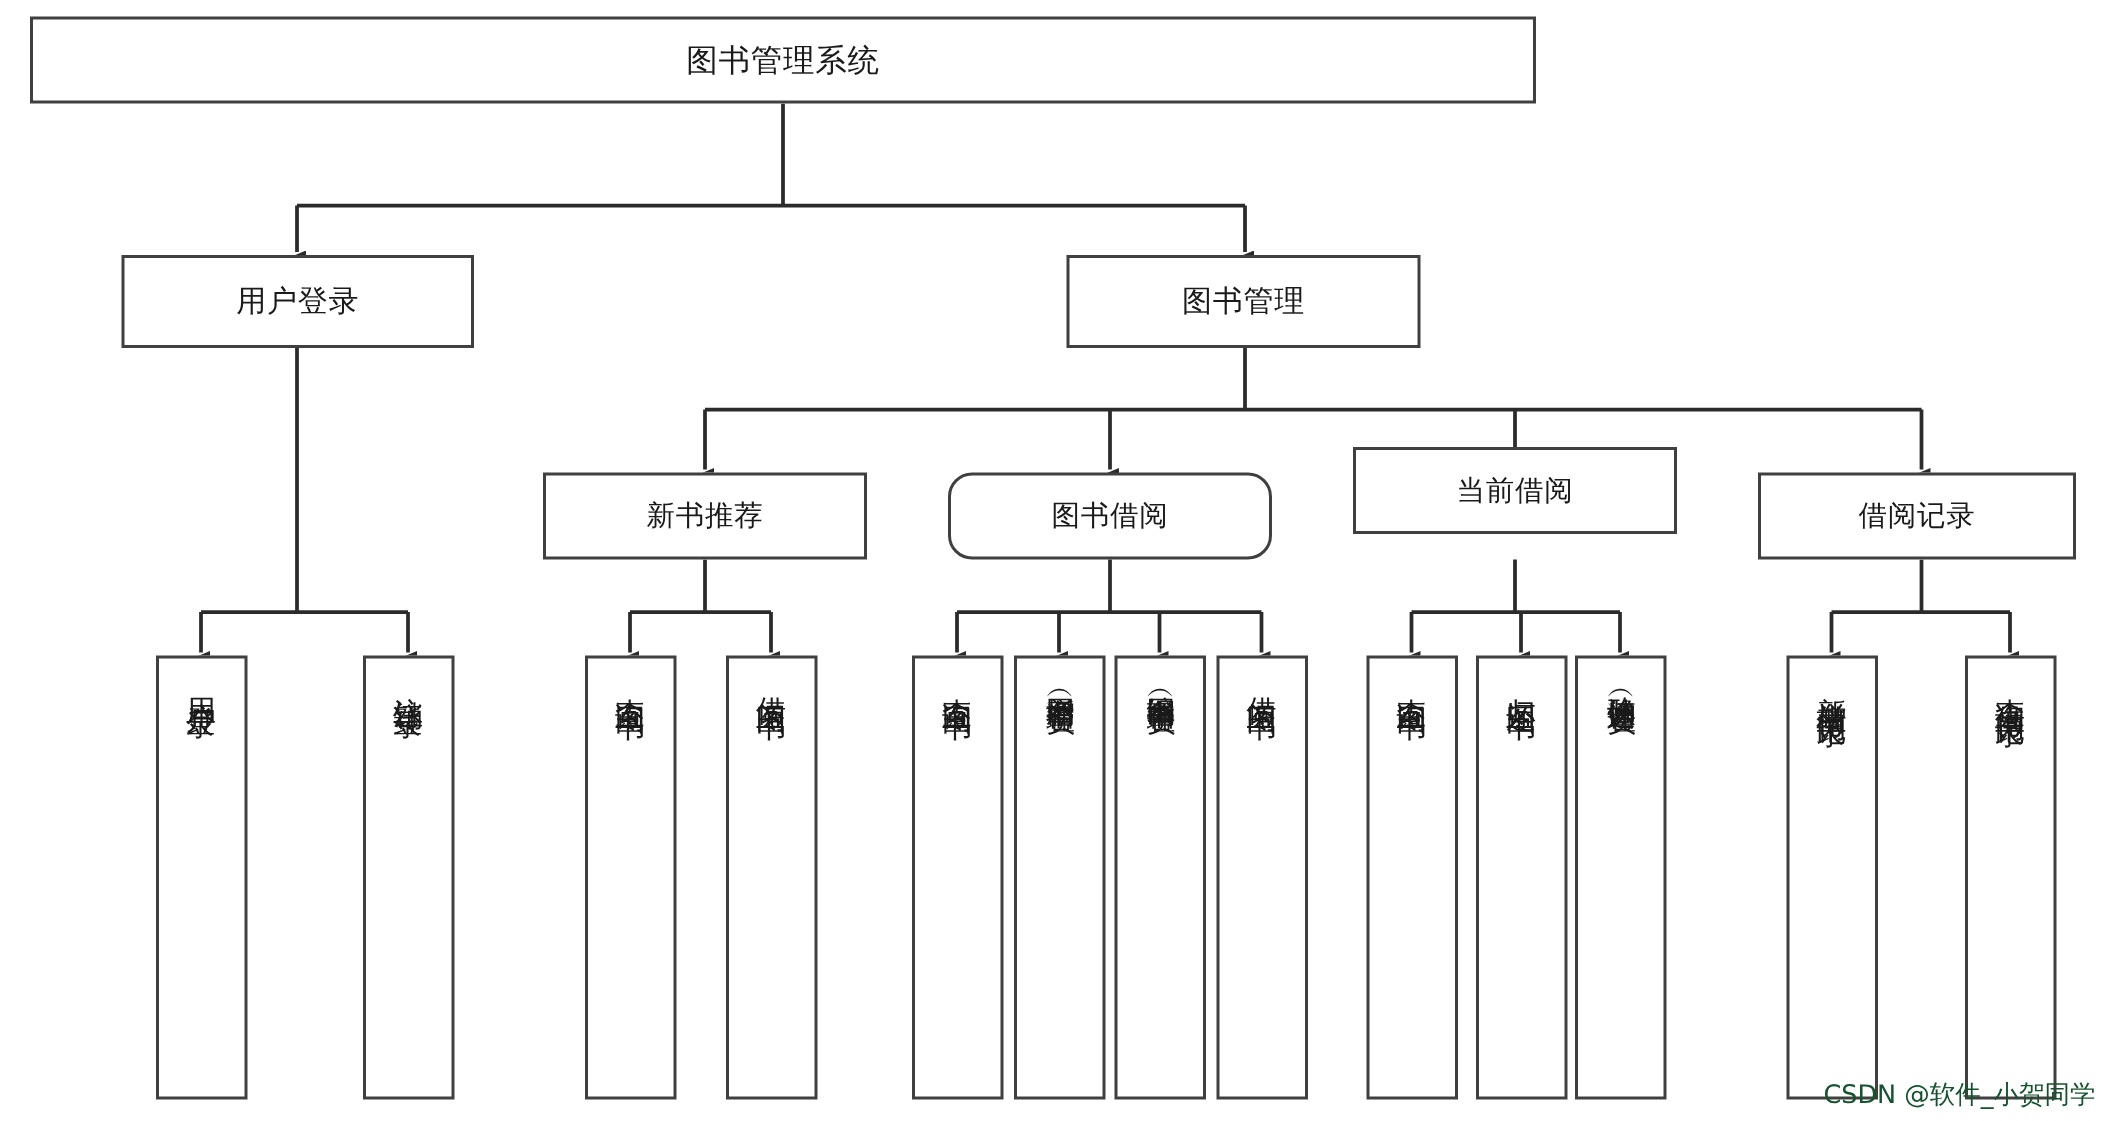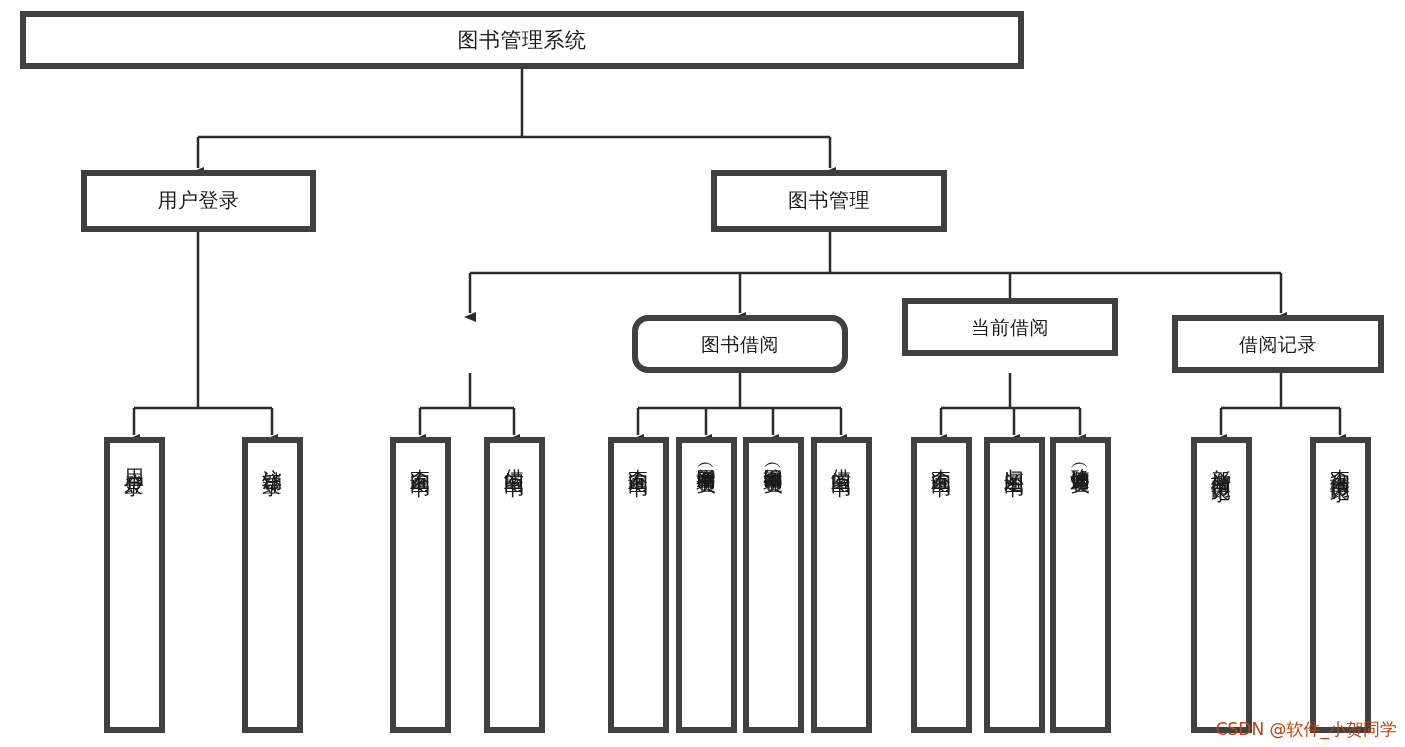--- a/index.html
+++ b/index.html
@@ -21,21 +21,21 @@
   #edge-layer {
     position: absolute;
     left: 0;
     top: 0;
     width: 1405px;
     height: 747px;
   }
   .node {
     position: absolute;
     box-sizing: border-box;
-    border: 6px solid #404040;
+    border: 2px solid #404040;
     background: #ffffff;
     display: flex;
     align-items: center;
     justify-content: center;
     z-index: 2;
   }
   .node-label {
     color: #1a1a1a;
     line-height: 1.18;
     text-align: center;
@@ -61,21 +61,21 @@
     white-space: nowrap;
     transform: none;
   }
   .node.leaf.tall-text .node-label { font-size: 19px; letter-spacing: 1px; }
 
   #watermark {
     position: absolute;
     right: 8px;
     bottom: 6px;
     font-size: 17px;
-    color: #c2410c;
+    color: #14532d;
     white-space: nowrap;
     z-index: 5;
     font-family: "DejaVu Sans", "Liberation Sans", sans-serif;
   }
 </style>
 </head>
 <body>
 
 <div id="diagram-root">
 
@@ -133,20 +133,23 @@
     <span class="node-label">图书管理系统</span>
   </div>
 
   <div class="node level2" id="node-l2-0" style="left: 81px; top: 170px; width: 235px; height: 62px;">
     <span class="node-label">用户登录</span>
   </div>
   <div class="node level2" id="node-l2-1" style="left: 711px; top: 170px; width: 236px; height: 62px;">
     <span class="node-label">图书管理</span>
   </div>
 
+  <div class="node level3" id="node-l3-0" style="left: 362px; top: 315px; width: 216px; height: 58px;">
+    <span class="node-label">新书推荐</span>
+  </div>
   <div class="node level3" id="node-l3-1" style="left: 632px; top: 315px; width: 216px; height: 58px; border-radius: 16px;">
     <span class="node-label">图书借阅</span>
   </div>
   <div class="node level3" id="node-l3-2" style="left: 902px; top: 298px; width: 216px; height: 58px;">
     <span class="node-label">当前借阅</span>
   </div>
   <div class="node level3" id="node-l3-3" style="left: 1172px; top: 315px; width: 212px; height: 58px;">
     <span class="node-label">借阅记录</span>
   </div>
 

